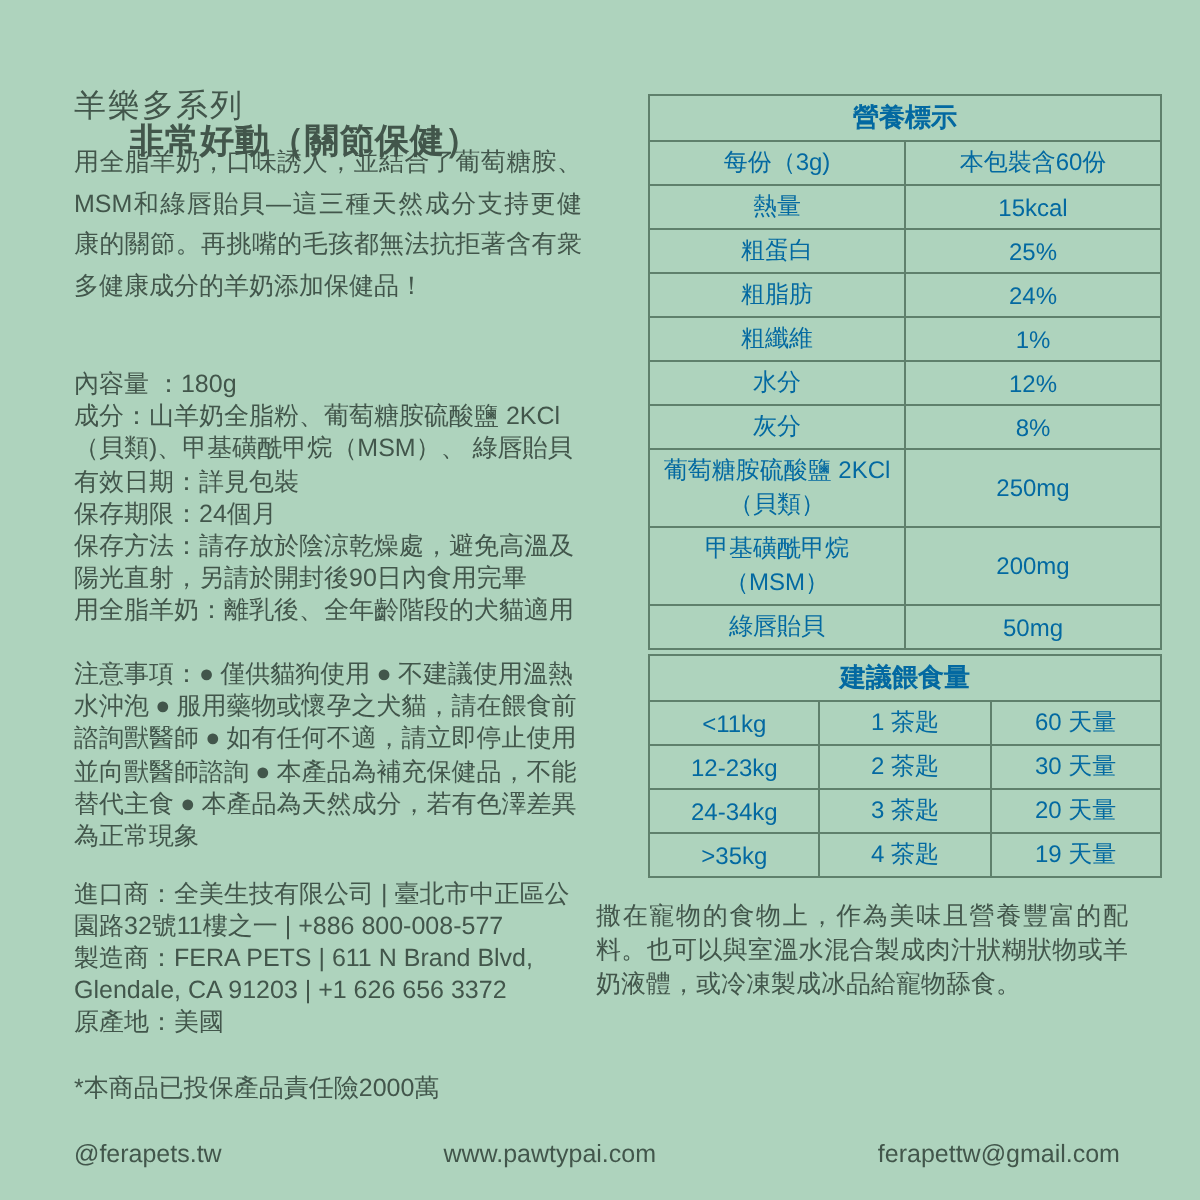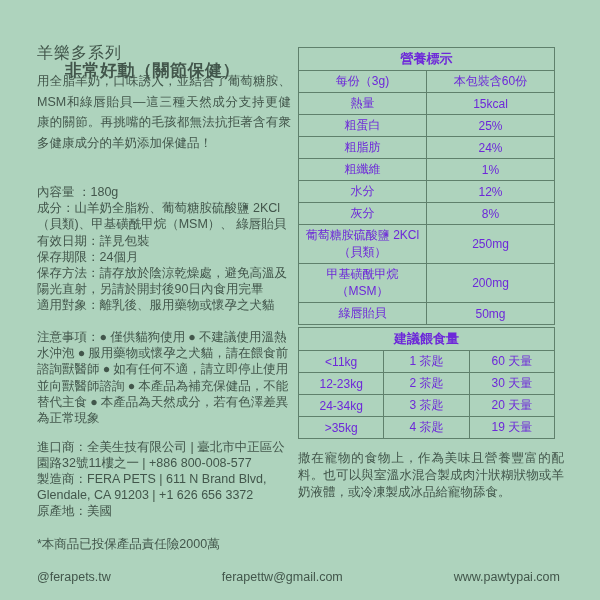--- a/index.html
+++ b/index.html
@@ -16,21 +16,21 @@
   .title    { position:absolute; left:37px; top:59px;  font-size:17px; font-weight:600; letter-spacing:0.5px;margin-left:28px; }
   .intro    { position:absolute; left:37px; top:71px;  width:254px; font-size:12.5px; line-height:20.5px; margin:0; text-align:justify; }
   .info     { position:absolute; left:37px; top:184px; width:256px; font-size:12.5px; line-height:16.2px; }
   .info p   { margin:0; }
   .notice   { position:absolute; left:37px; top:329px; width:256px; font-size:12.5px; line-height:16.2px; margin:0;font-family:Liberation Serif, serif; }
   .company  { position:absolute; left:37px; top:439px; width:258px; font-size:12.5px; line-height:16px; }
   .company p{ margin:0; }
   .insurance{ position:absolute; left:37px; top:536px; font-size:12.5px; margin:0; }
 
   
-  table { position:absolute; border-collapse:collapse; font-size:12px; color:#6d28d9; table-layout:fixed; }
+  table { position:absolute; border-collapse:collapse; font-size:12px; color:#0369a1; table-layout:fixed;margin-left:26px; }
   th,td { border:1px solid #5f806c; text-align:center; padding:2px 4px; vertical-align:middle; }
   th    { font-size:13px; font-weight:700; height:18px; }
   td    { height:16px; }
   .nutrition { left:298px; top:47px;  width:257px; }
   .feeding   { left:298px; top:327px; width:257px;border-radius:11px; }
   .nutrition td { width:50%; }
   .feeding td   { width:33.33%; }
 
   .serving { position:absolute; left:298px; top:450px; width:266px; font-size:12.5px; line-height:17px; margin:0; text-align:justify; }
 
@@ -50,21 +50,21 @@
   <div class="series">羊樂多系列</div>
   <div class="title">非常好動（關節保健）</div>
   <p class="intro">用全脂羊奶，口味誘人，並結合了葡萄糖胺、MSM和綠唇貽貝—這三種天然成分支持更健康的關節。再挑嘴的毛孩都無法抗拒著含有衆多健康成分的羊奶添加保健品！</p>
 
   <div class="info">
     <p>內容量 ：180g</p>
     <p>成分：山羊奶全脂粉、葡萄糖胺硫酸鹽 2KCl（貝類)、甲基磺酰甲烷（MSM）、 綠唇貽貝</p>
     <p>有效日期：詳見包裝</p>
     <p>保存期限：24個月</p>
     <p>保存方法：請存放於陰涼乾燥處，避免高溫及陽光直射，另請於開封後90日內食用完畢</p>
-    <p>適用對象：離乳後、服用藥物或懷孕之犬貓</p>
+    <p>用全脂羊奶：離乳後、全年齡階段的犬貓適用</p>
   </div>
 
   <p class="notice">注意事項：● 僅供貓狗使用 ● 不建議使用溫熱水沖泡 ● 服用藥物或懷孕之犬貓，請在餵食前諮詢獸醫師 ● 如有任何不適，請立即停止使用並向獸醫師諮詢 ● 本產品為補充保健品，不能替代主食 ● 本產品為天然成分，若有色澤差異為正常現象</p>
 
   <div class="company">
     <p>進口商：全美生技有限公司 | 臺北市中正區公園路32號11樓之一 | +886 800-008-577</p>
     <p>製造商：FERA PETS | 611 N Brand Blvd, Glendale, CA 91203 | +1 626 656 3372</p>
     <p>原產地：美國</p>
   </div>
 
@@ -143,17 +143,17 @@
         <td>4 茶匙</td>
         <td>19 天量</td>
       </tr>
     </tbody>
   </table>
 
   <p class="serving">撒在寵物的食物上，作為美味且營養豐富的配料。也可以與室溫水混合製成肉汁狀糊狀物或羊奶液體，或冷凍製成冰品給寵物舔食。</p>
 
   <div class="footer">
     <span>@ferapets.tw</span>
+    <span>www.pawtypai.com</span>
     <span>ferapettw@gmail.com</span>
-    <span>www.pawtypai.com</span>
   </div>
 
 </div>
 
 </body></html>

